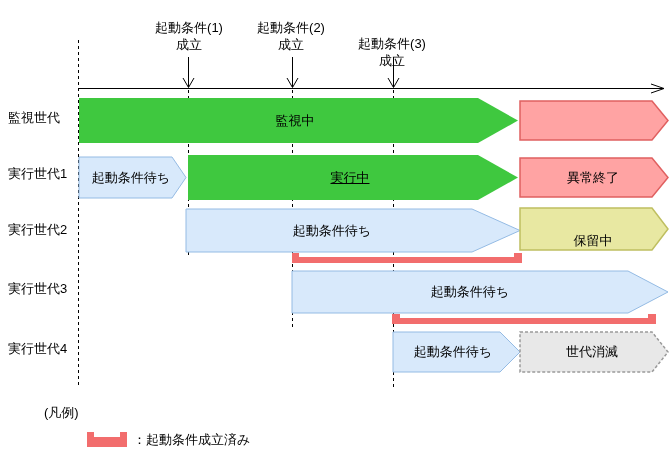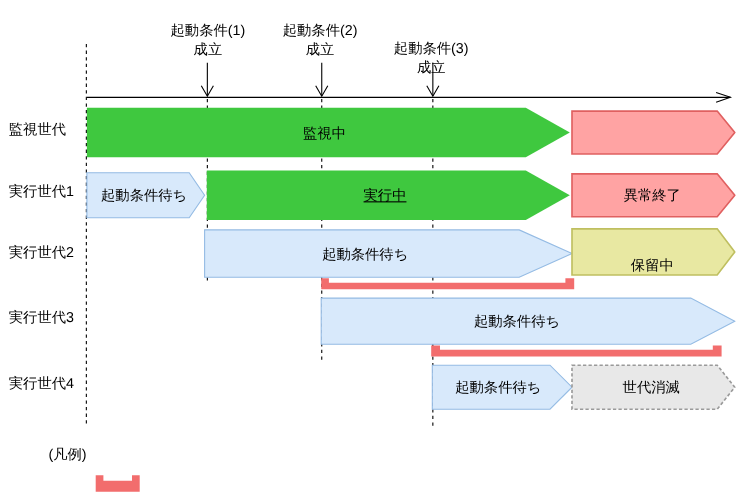--- a/index.html
+++ b/index.html
@@ -99,14 +99,15 @@
 
   <div class="txt" style="left:332px;top:231px;">起動条件待ち</div>
   <div class="txt" style="left:593px;top:229px;margin-top:12px;">保留中</div>
 
   <div class="txt" style="left:470px;top:292px;">起動条件待ち</div>
 
   <div class="txt" style="left:453px;top:352px;">起動条件待ち</div>
   <div class="txt" style="left:592px;top:352px;">世代消滅</div>
 
   <div class="legend-title">(凡例)</div>
+  <div class="legend-label">：起動条件成立済み</div>
 
 </div>
 
 </body></html>

